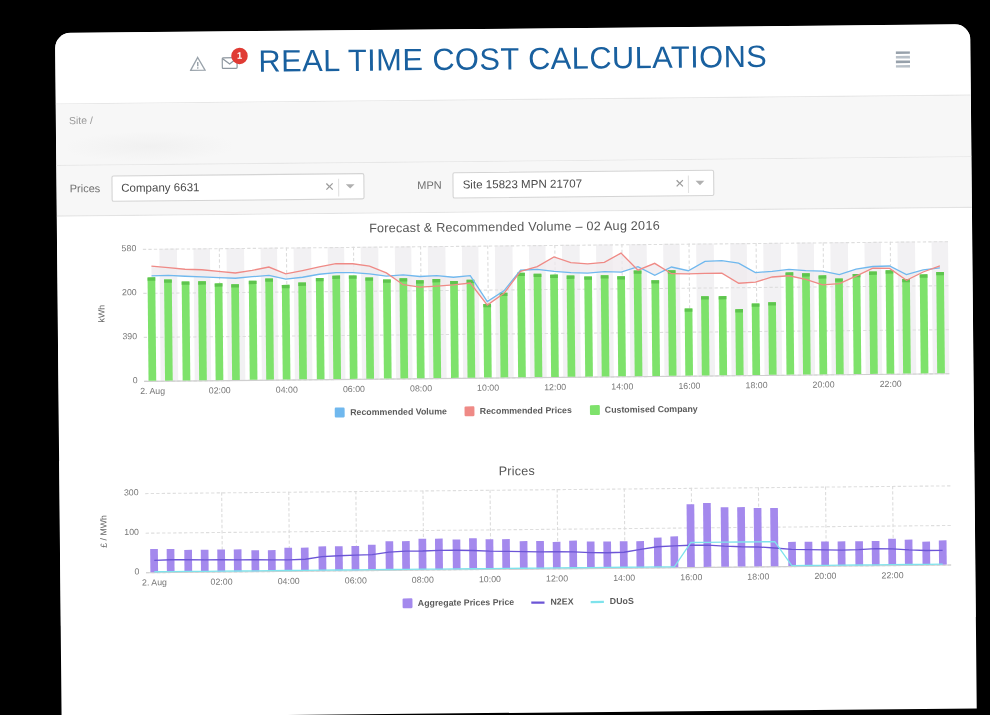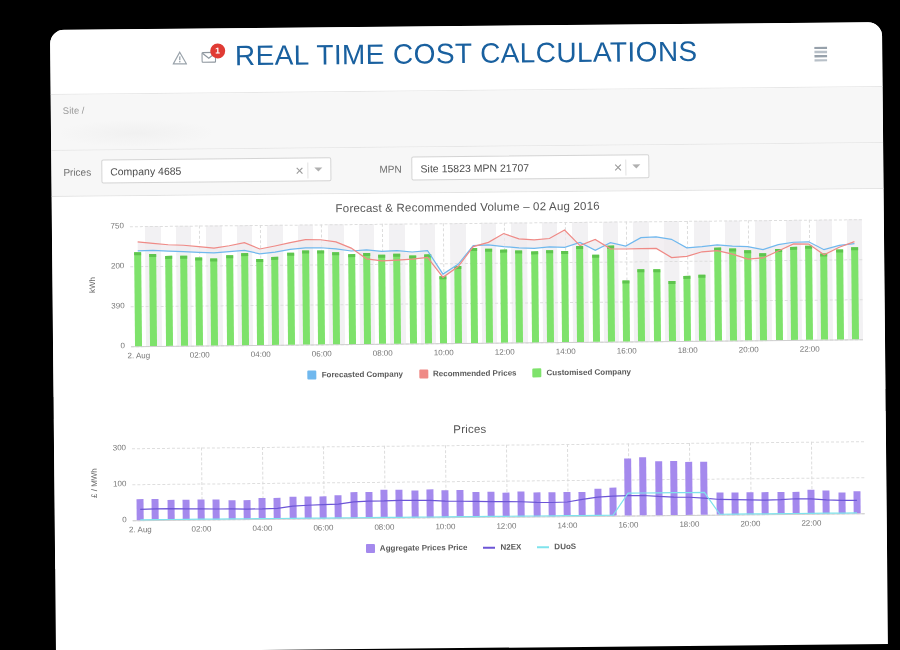--- a/index.html
+++ b/index.html
@@ -127,21 +127,21 @@
     <div class="crumbband">
       <div class="watermark"></div>
       <div class="crumb">Site /</div>
     </div>
 
     <div class="filterbar">
 
       <div class="fgroup" style="left:12px;">
         <span class="flabel">Prices</span>
         <span class="fselect" style="width:230px;">
-          <span class="fval" title="Select company">Company 4685</span>
+          <span class="fval" title="Select company">Company 6631</span>
           <span class="fclear">✕</span>
           <span class="fsep"></span>
           <span class="fcaret"></span>
         </span>
       </div>
 
       <div class="fgroup" style="left:328px;">
         <span class="flabel">MPN</span>
         <span class="fselect" style="width:238px;">
           <span class="fval" title="Select MPN">Site 15823 MPN 21707</span>
@@ -179,21 +179,21 @@
           <div class="bandcol" style="left: 733.75px; top: 10px; width: 15.25px; height: 120px;"></div>
           <div class="bandcol" style="left: 764.25px; top: 10px; width: 15.25px; height: 120px;"></div>
           <div class="bandcol" style="left: 794.75px; top: 10px; width: 15.25px; height: 120px;"></div>
           <div class="gridline" style="left: 78px; width: 732px; top: 130px;"></div>
           <div class="ytick" style="left: 42px; top: 125px;">0</div>
           <div class="gridline" style="left: 78px; width: 732px; top: 90px;"></div>
           <div class="ytick" style="left: 42px; top: 85px;">390</div>
           <div class="gridline" style="left: 78px; width: 732px; top: 50px;"></div>
           <div class="ytick" style="left: 42px; top: 45px;">200</div>
           <div class="gridline" style="left: 78px; width: 732px; top: 10px;"></div>
-          <div class="ytick" style="left: 42px; top: 5px;">750</div>
+          <div class="ytick" style="left: 42px; top: 5px;">580</div>
           <div class="xtick" style="left: 62.625px; top: 135px;">2. Aug</div>
           <div class="vgrid" style="left: 146.625px; top: 10px; height: 120px;"></div>
           <div class="xtick" style="left: 123.625px; top: 135px;">02:00</div>
           <div class="vgrid" style="left: 207.625px; top: 10px; height: 120px;"></div>
           <div class="xtick" style="left: 184.625px; top: 135px;">04:00</div>
           <div class="vgrid" style="left: 268.625px; top: 10px; height: 120px;"></div>
           <div class="xtick" style="left: 245.625px; top: 135px;">06:00</div>
           <div class="vgrid" style="left: 329.625px; top: 10px; height: 120px;"></div>
           <div class="xtick" style="left: 306.625px; top: 135px;">08:00</div>
           <div class="vgrid" style="left: 390.625px; top: 10px; height: 120px;"></div>
@@ -312,21 +312,21 @@
           <div class="barcap" style="left: 798.867px; top: 38.48px; width: 7.015px; background: rgb(94, 196, 78);"></div>
           <svg width="832" height="152" style="position: absolute; left: 0px; top: 0px; pointer-events: none;">
             <path d="M85.625 34.64 L100.875 34.31999999999999 L116.125 35.28 L131.375 35.92 L146.625 36.879999999999995 L161.875 37.519999999999996 L177.125 36.239999999999995 L192.375 35.28 L207.625 38.8 L222.875 37.2 L238.125 34.64 L253.375 33.36 L268.625 33.36 L283.875 34.64 L299.125 36.879999999999995 L314.375 35.92 L329.625 37.519999999999996 L344.875 36.879999999999995 L360.125 38.47999999999999 L375.375 37.2 L390.625 60.88000000000001 L405.875 51.28 L421.125 32.72 L436.375 32.08000000000001 L451.625 34 L466.875 35.28 L482.125 35.92 L497.375 34.64 L512.625 35.28 L527.875 30.47999999999999 L543.125 38.47999999999999 L558.375 31.120000000000005 L573.625 34.64 L588.875 26.320000000000007 L604.125 25.680000000000007 L619.375 28.24000000000001 L634.625 36.879999999999995 L649.875 35.92 L665.125 34.31999999999999 L680.375 35.60000000000001 L695.625 36.239999999999995 L710.875 39.44 L726.125 34.64 L741.375 32.39999999999999 L756.625 32.08000000000001 L771.875 40.08 L787.125 35.92 L802.375 34.31999999999999" fill="none" stroke="#70b8ee" stroke-width="1.2"></path>
             <path d="M85.625 25.680000000000007 L100.875 27.28 L116.125 28.879999999999995 L131.375 29.519999999999996 L146.625 31.120000000000005 L161.875 32.72 L177.125 30.47999999999999 L192.375 27.599999999999994 L207.625 34 L222.875 31.120000000000005 L238.125 27.92 L253.375 25.039999999999992 L268.625 25.36 L283.875 27.599999999999994 L299.125 34 L314.375 44.879999999999995 L329.625 47.120000000000005 L344.875 46.480000000000004 L360.125 45.52000000000001 L375.375 43.91999999999999 L390.625 64.08 L405.875 53.52000000000001 L421.125 33.68000000000001 L436.375 29.519999999999996 L451.625 20.879999999999995 L466.875 26.320000000000007 L482.125 27.599999999999994 L497.375 26.320000000000007 L512.625 18 L527.875 33.68000000000001 L543.125 27.599999999999994 L558.375 37.2 L573.625 37.519999999999996 L588.875 37.2 L604.125 37.2 L619.375 46.480000000000004 L634.625 45.52000000000001 L649.875 41.040000000000006 L665.125 40.08 L680.375 43.60000000000001 L695.625 48.72 L710.875 47.75999999999999 L726.125 41.040000000000006 L741.375 34 L756.625 34.31999999999999 L771.875 45.2 L787.125 37.84 L802.375 32.39999999999999" fill="none" stroke="#ef8a86" stroke-width="1.2"></path>
           </svg>
           <div class="ylabel" style="left: 0px; top: 64px; width: 80px; text-align: center;">kWh</div>
         </div>
       <div class="legend" id="legend0">
           <span class="legitem">
             <span class="legswatch" style="background: rgb(112, 184, 238);"></span>
-            <span class="legtext">Forecasted Company</span>
+            <span class="legtext">Recommended Volume</span>
           </span>
           <span class="legitem">
             <span class="legswatch" style="background: rgb(239, 138, 134);"></span>
             <span class="legtext">Recommended Prices</span>
           </span>
           <span class="legitem">
             <span class="legswatch" style="background: rgb(126, 226, 107);"></span>
             <span class="legtext">Customised Company</span>
           </span>
         </div>

